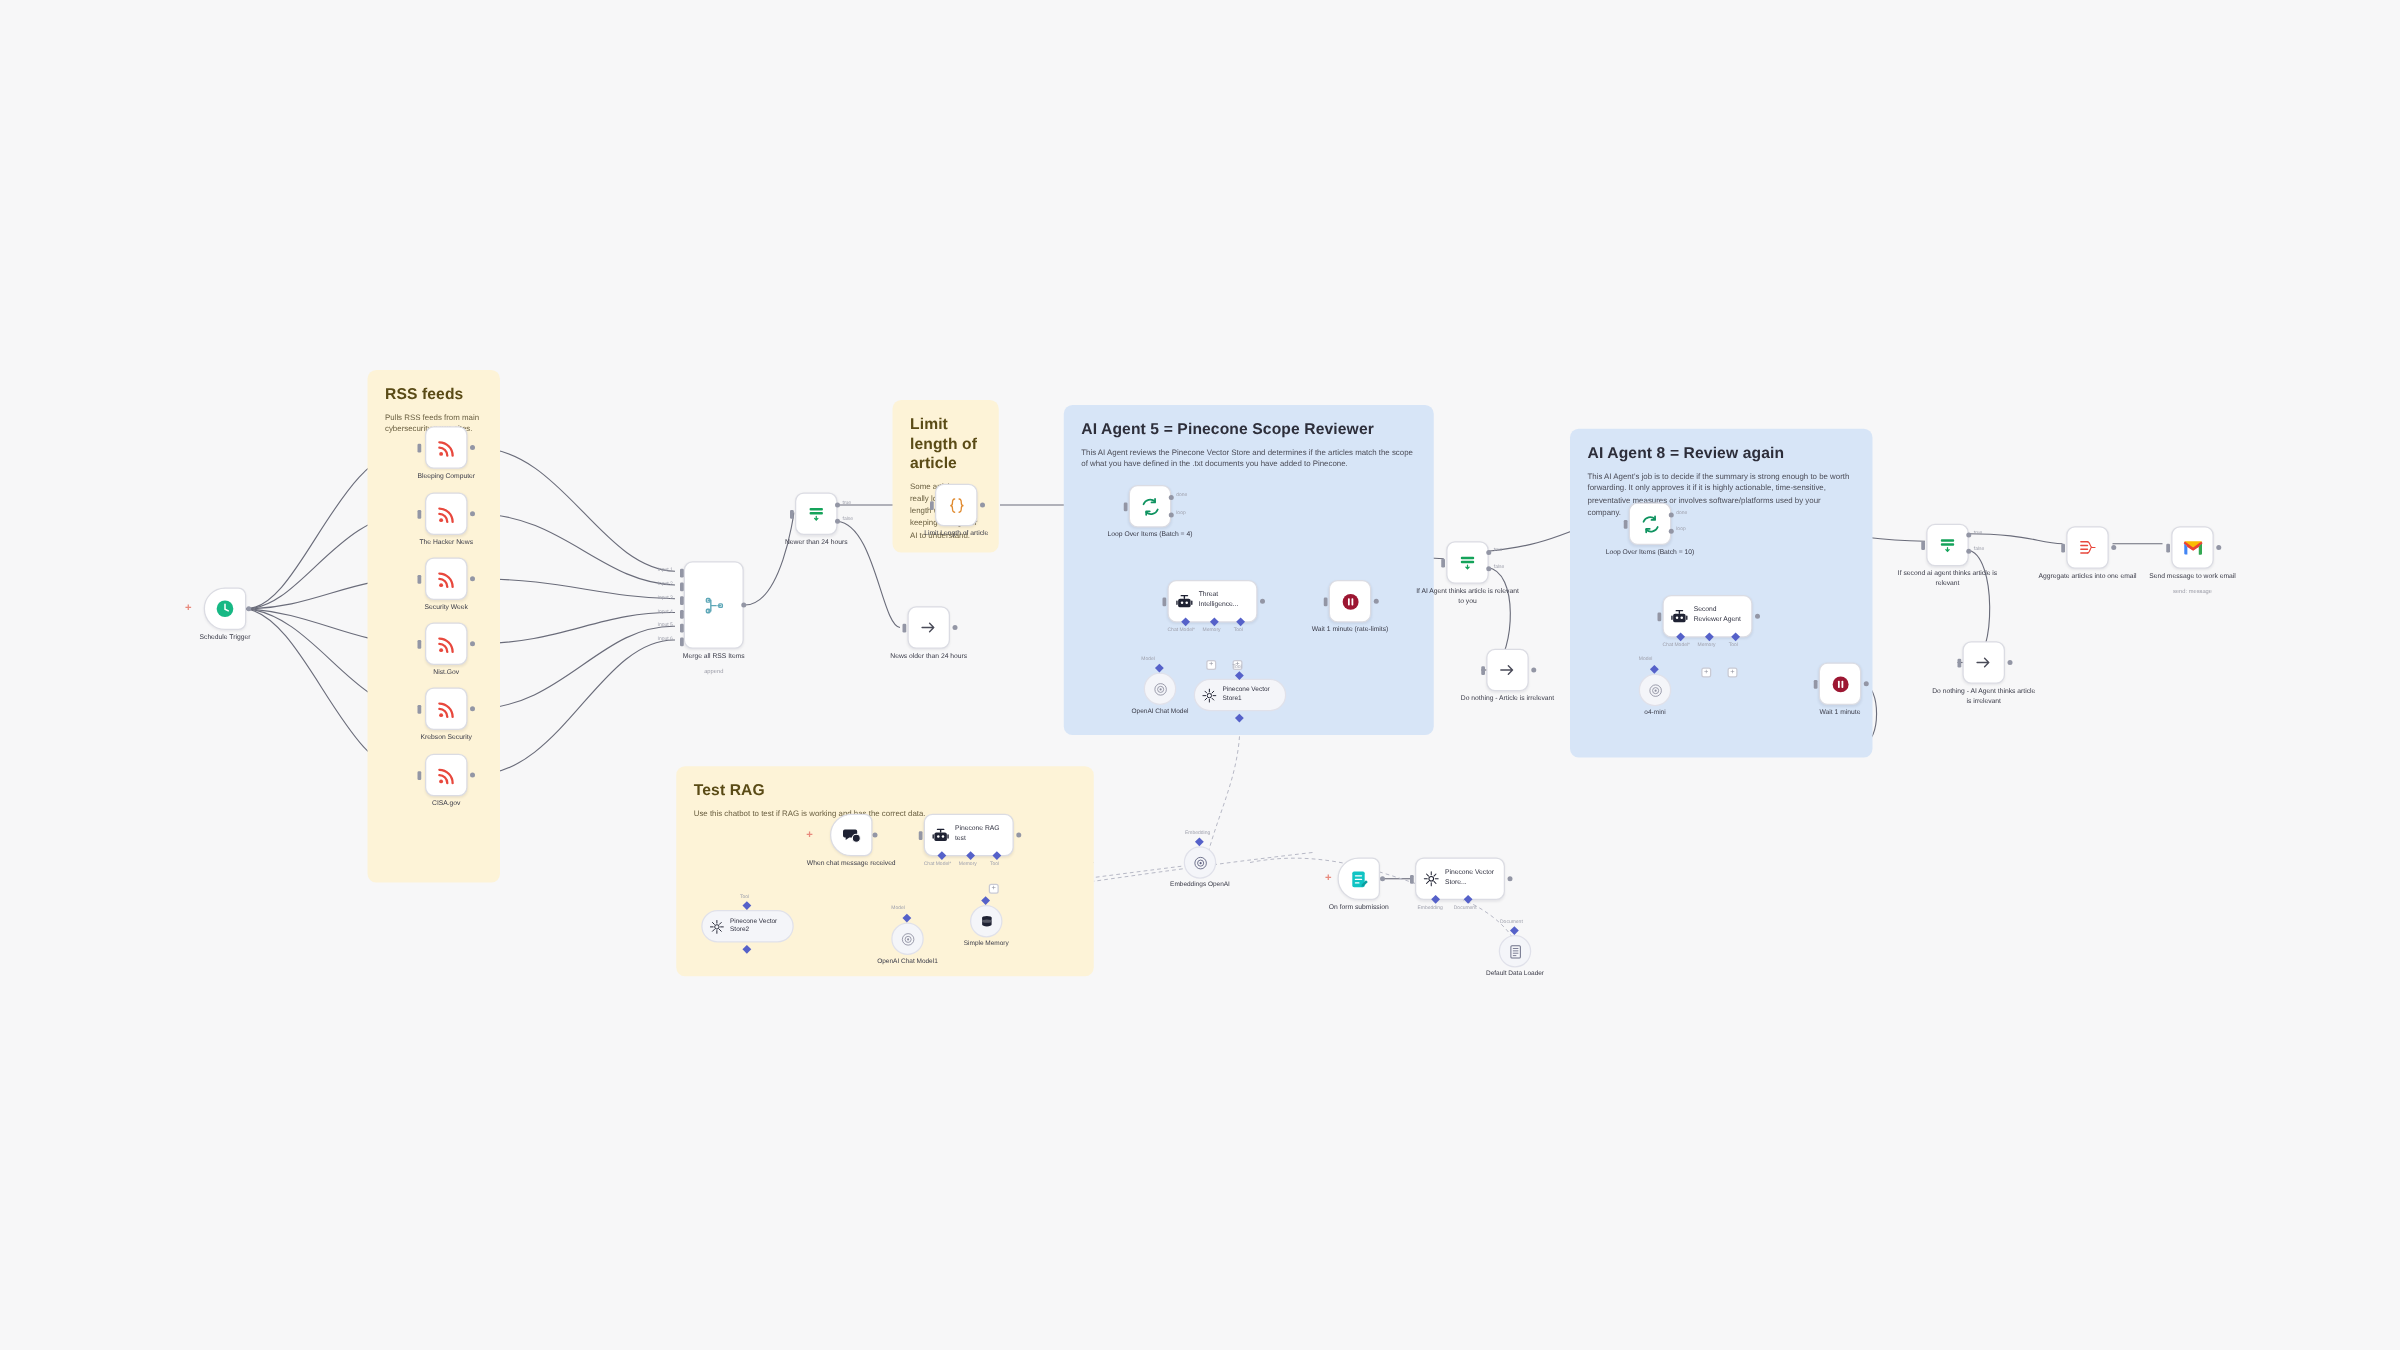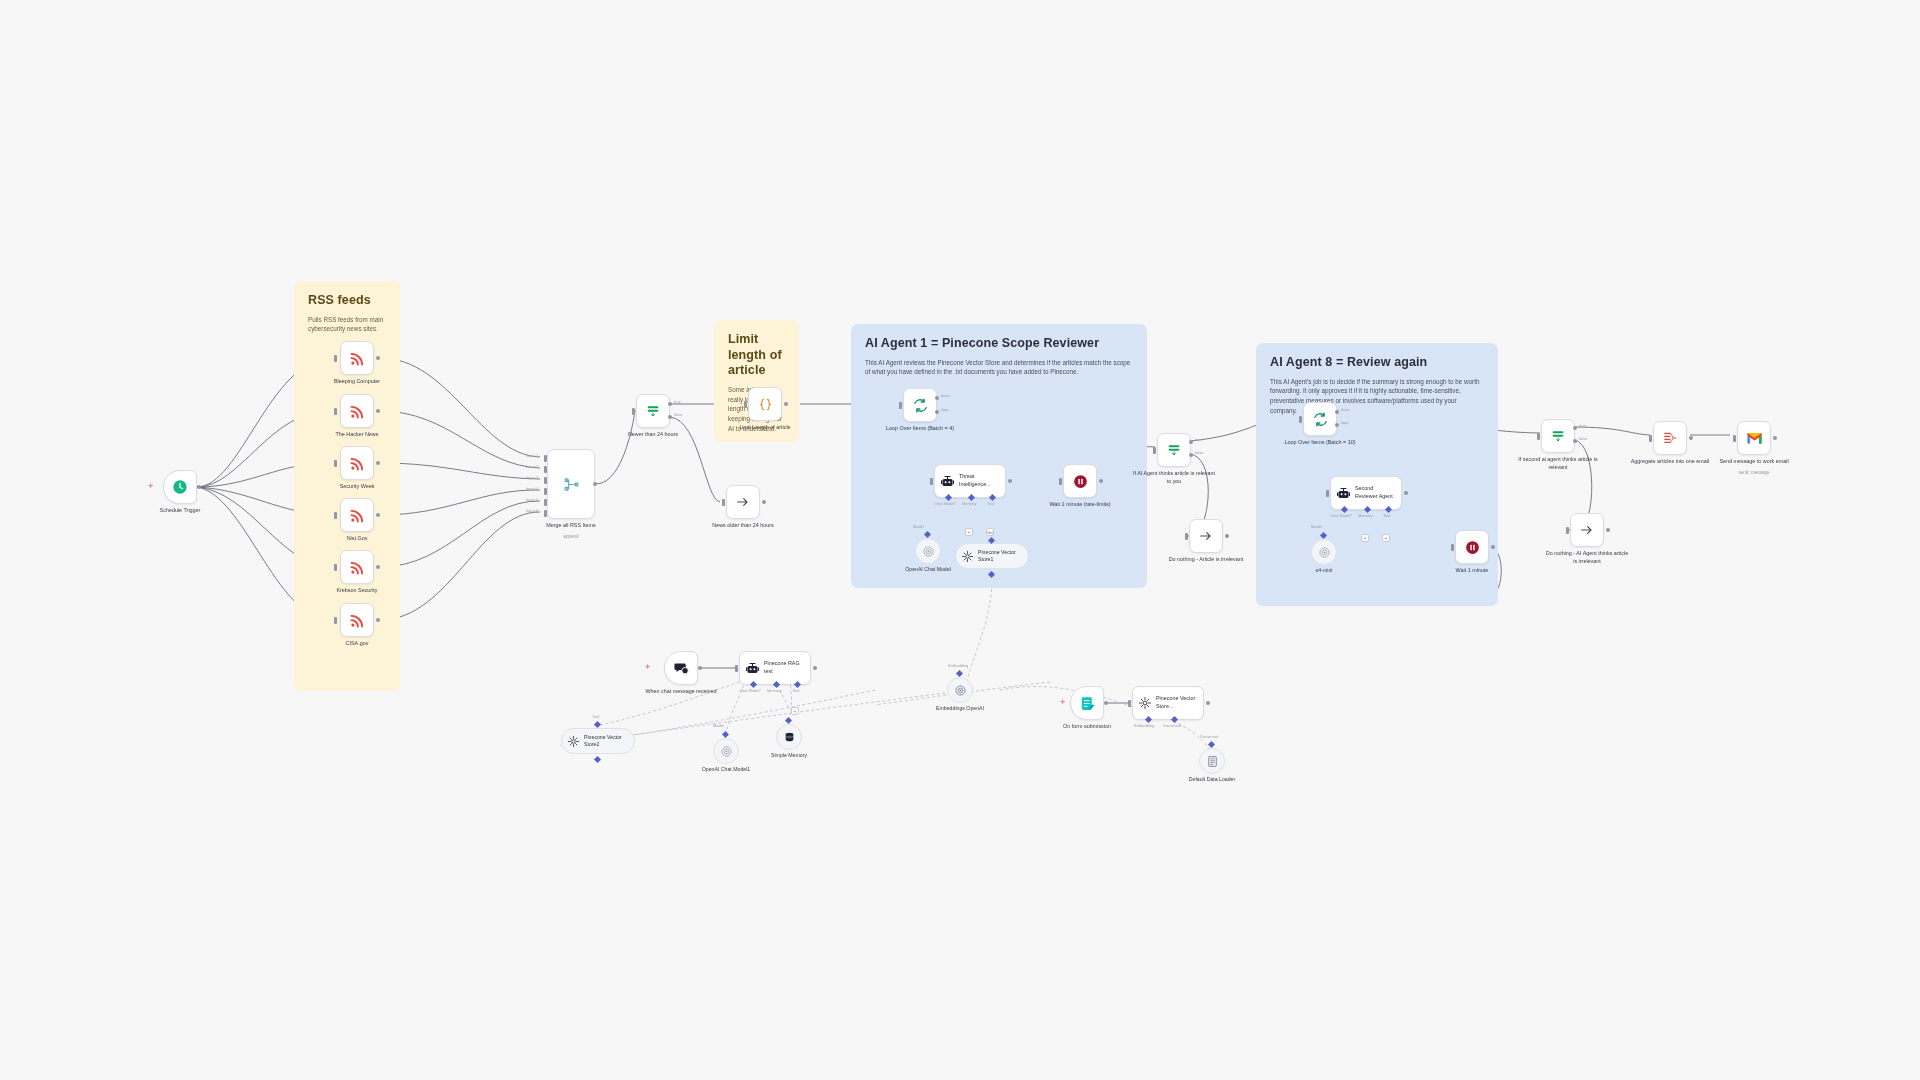--- a/index.html
+++ b/index.html
@@ -229,40 +229,44 @@
 
       <path d="M600,725 C 660,712 700,695 740,682"></path>
 
       <path d="M1210,750 C 1200,735 1180,722 1160,716"></path>
 
       <path d="M875,690 C 800,706 700,726 560,746"></path>
       <path d="M1050,682 C 980,690 910,700 875,705"></path>
     </g>
   </svg>
 
-  <div class="sticky yellow" style="left:294px; top:281px; width:106px; height:410px;">
+  <div class="sticky yellow" style="left:294px; top:296px; width:106px; height:410px;">
     <h3>RSS feeds</h3>
     <p>Pulls RSS feeds from main cybersecurity news sites.</p>
   </div>
 
   <div class="sticky yellow" style="left:714px; top:320px; width:85px; height:122px;">
     <h3>Limit length of article</h3>
     <p>Some articles are really long. Limits length while still keeping enough for AI to understand.</p>
   </div>
 
   <div class="sticky blue" style="left:851px; top:324px; width:296px; height:264px;">
-    <h3>AI Agent 1 = Pinecone Scope Reviewer</h3>
+    <h3>AI Agent 5 = Pinecone Scope Reviewer</h3>
     <p>This AI Agent reviews the Pinecone Vector Store and determines if the articles match the scope of what you have defined in the .txt documents you have added to Pinecone.</p>
   </div>
 
   <div class="sticky blue" style="left:1256px; top:343px; width:242px; height:263px;">
     <h3>AI Agent 8 = Review again</h3>
     <p>This AI Agent's job is to decide if the summary is strong enough to be worth forwarding. It only approves it if it is highly actionable, time-sensitive, preventative measures or involves software/platforms used by your company.</p>
   </div>
 
+  <div class="sticky yellow" style="left:541px; top:613px; width:334px; height:168px;">
+    <h3>Test RAG</h3>
+    <p>Use this chatbot to test if RAG is working and has the correct data.</p>
+  </div>
 
 
   <div class="plusred" style="left:148px; top:482px;">+</div>
   <div class="node sq trigger" style="left:163px; top:470px;">
     <svg class="icon" width="16" height="16" viewBox="0 0 24 24">
       <circle cx="12" cy="12" r="10" fill="#17b884"></circle>
       <path d="M12 6.5v6l4 2" stroke="#fff" stroke-width="1.8" fill="none" stroke-linecap="round"></path>
     </svg>
     <span class="lbl">Schedule Trigger</span>
   </div>

